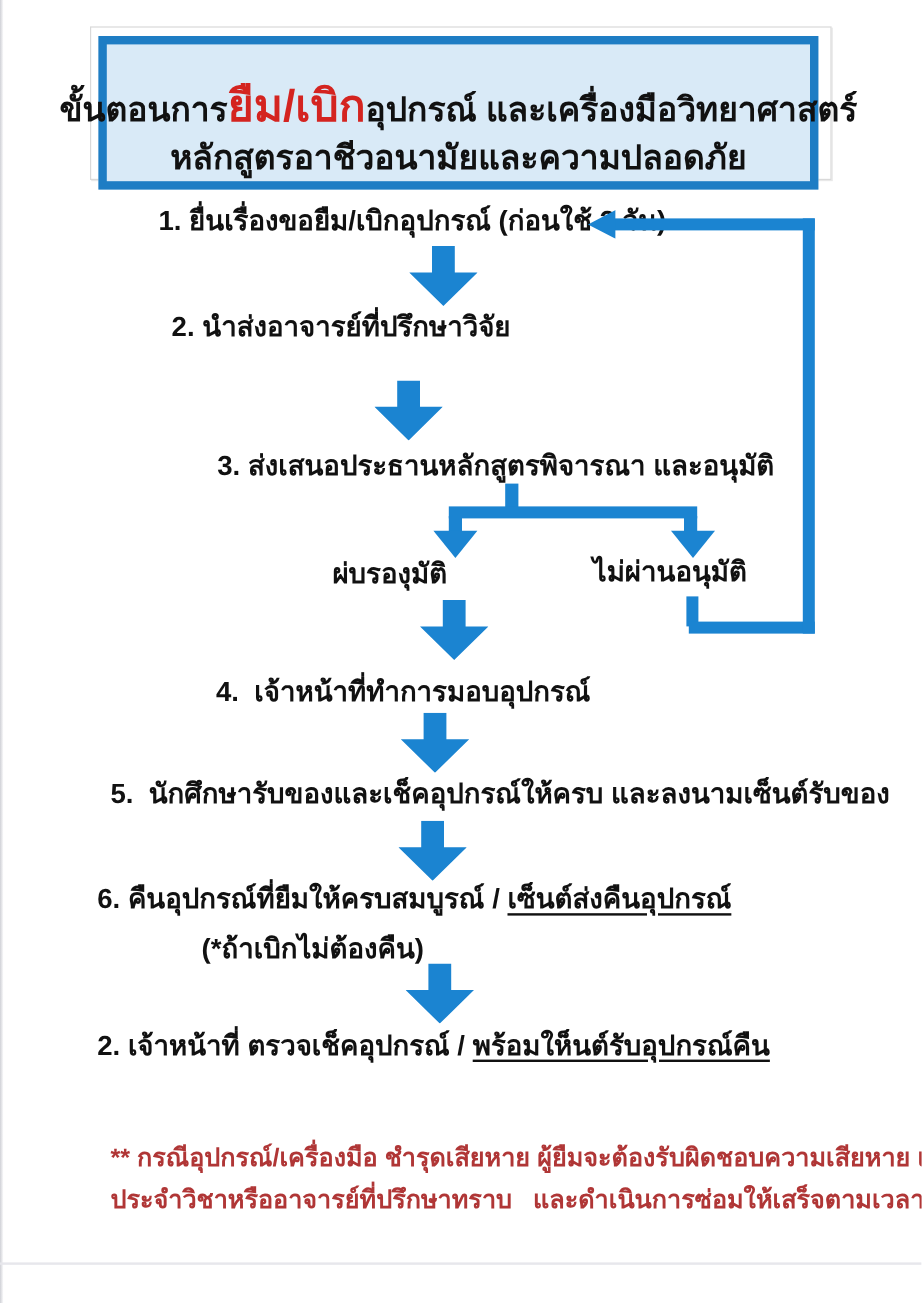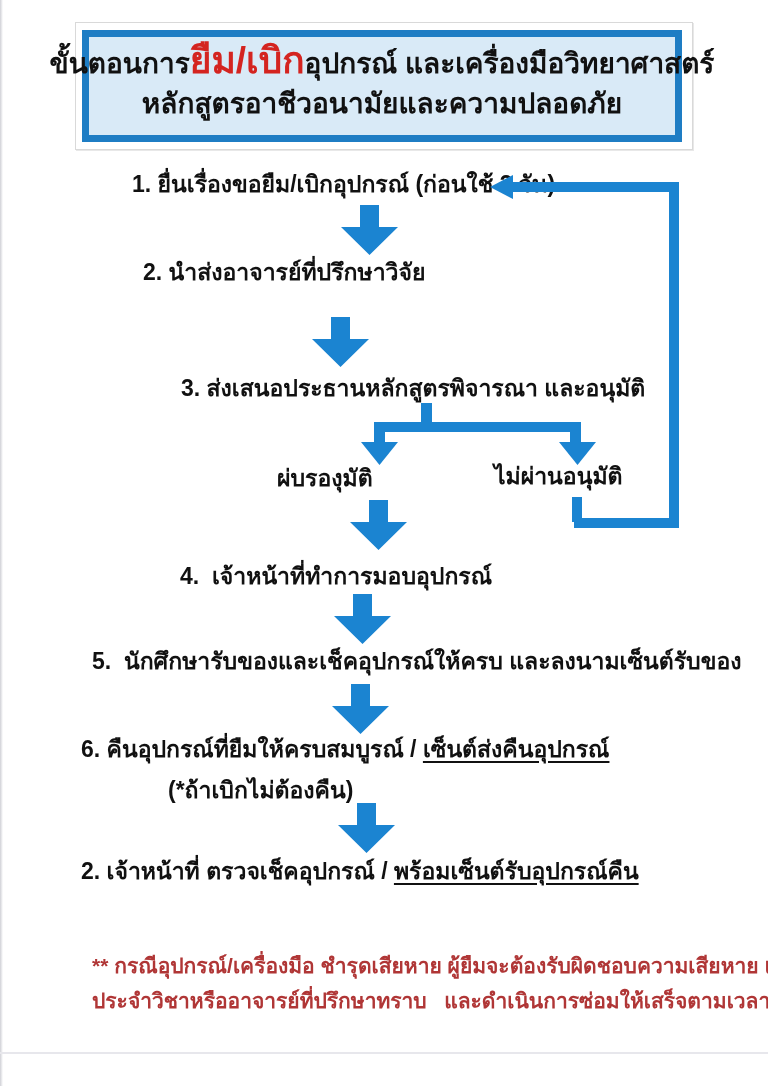--- a/index.html
+++ b/index.html
@@ -19,24 +19,24 @@
     overflow:hidden;
   }
   .abs{position:absolute;}
   
   .scan-left{left:0;top:0;width:3px;height:1086px;background:linear-gradient(to right,#cfd0d6,rgba(255,255,255,0));}
   .scan-bottom{left:0;top:1052px;width:768px;height:2px;background:#e7e7ec;}
 
   
   .title-outer{left:75px;top:22px;width:618px;height:128px;background:#fff;border:1px solid #d9d9d9;box-shadow:1px 1px 0 #e8e8e8;}
   .title-box{
-    left:82px;top:30px;width:600px;height:112px;
+    left:82px;top:30px;width:600px;height:128px;
     border:7px solid var(--title-border);
     background:var(--title-bg);
-    display:flex;flex-direction:column;align-items:center;justify-content:flex-start;
+    display:flex;flex-direction:column;align-items:center;justify-content:flex-end;
     line-height:1.32;
   }
   .title-line{font-size:28px;font-weight:700;color:#111;white-space:nowrap;}
   .title-highlight{font-size:37px;font-weight:700;color:var(--title-red);}
 
   
   .step{font-size:23px;font-weight:700;color:#111;white-space:nowrap;line-height:36px;}
   .center{text-align:left;}
   .u{text-decoration:underline;text-underline-offset:4px;}
 
@@ -122,21 +122,21 @@
 
 <div class="abs step center" style="left:81px;top:731px;width:600px;"><span>6. คืนอุปกรณ์ที่ยืมให้ครบสมบูรณ์ / </span><span class="u">เซ็นต์ส่งคืนอุปกรณ์</span></div>
 <div class="abs step center" style="left:168px;top:772px;width:400px;">(*ถ้าเบิกไม่ต้องคืน)</div>
 
 <div class="abs arrow-svg" style="left:338px;top:803px;">
   <svg width="57" height="50" viewBox="0 0 57 50">
       <polygon points="19,0 38,0 38,22 57,22 28.5,50 0,22 19,22" fill="currentColor"></polygon>
     </svg>
 </div>
 
-<div class="abs step center" style="left:81px;top:853px;width:600px;"><span>2. เจ้าหน้าที่ ตรวจเช็คอุปกรณ์ / </span><span class="u">พร้อมเซ็นต์รับอุปกรณ์คืน</span></div>
+<div class="abs step center" style="left:81px;top:853px;width:600px;"><span>2. เจ้าหน้าที่ ตรวจเช็คอุปกรณ์ / </span><span class="u">พร้อมให็นต์รับอุปกรณ์คืน</span></div>
 
 <div class="abs line" style="left:572px;top:497px;width:10px;height:25px;"></div>
 <div class="abs line" style="left:574px;top:518px;width:105px;height:10px;"></div>
 <div class="abs line" style="left:669px;top:182px;width:10px;height:346px;"></div>
 <div class="abs line" style="left:512px;top:182px;width:167px;height:10px;"></div>
 <div class="abs arrow-svg" style="left:490px;top:175px;">
   <svg width="23" height="24" viewBox="0 0 23 24">
       <polygon points="23,0 23,24 0,12" fill="currentColor"></polygon>
     </svg>
 </div>

